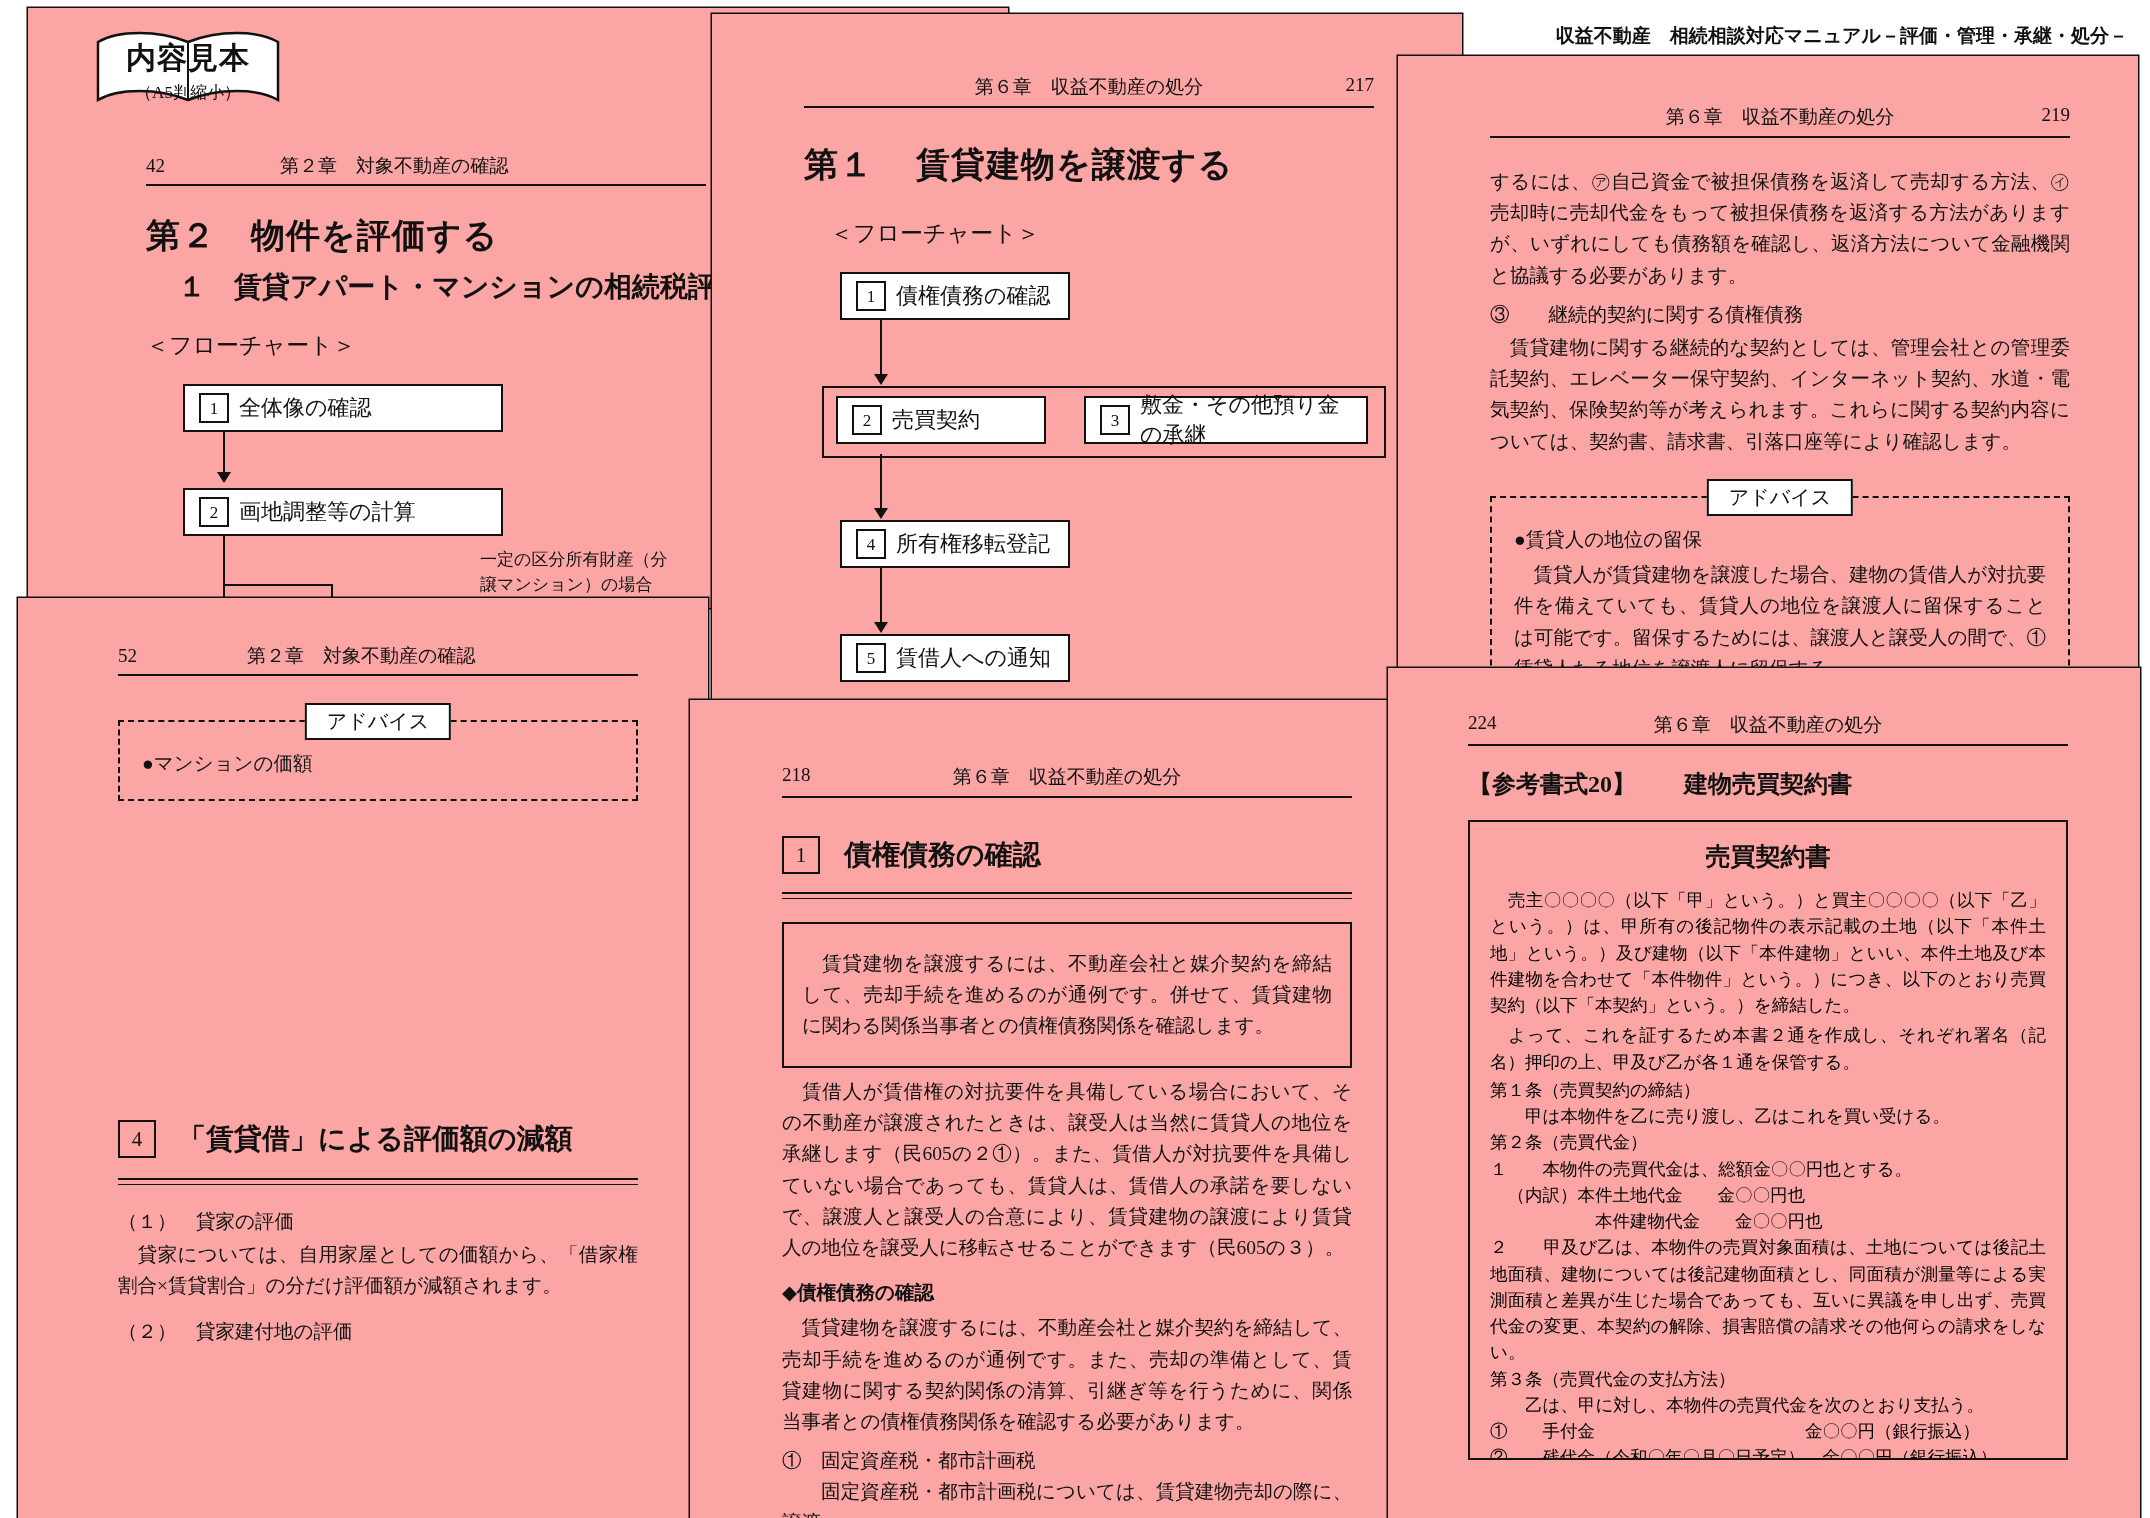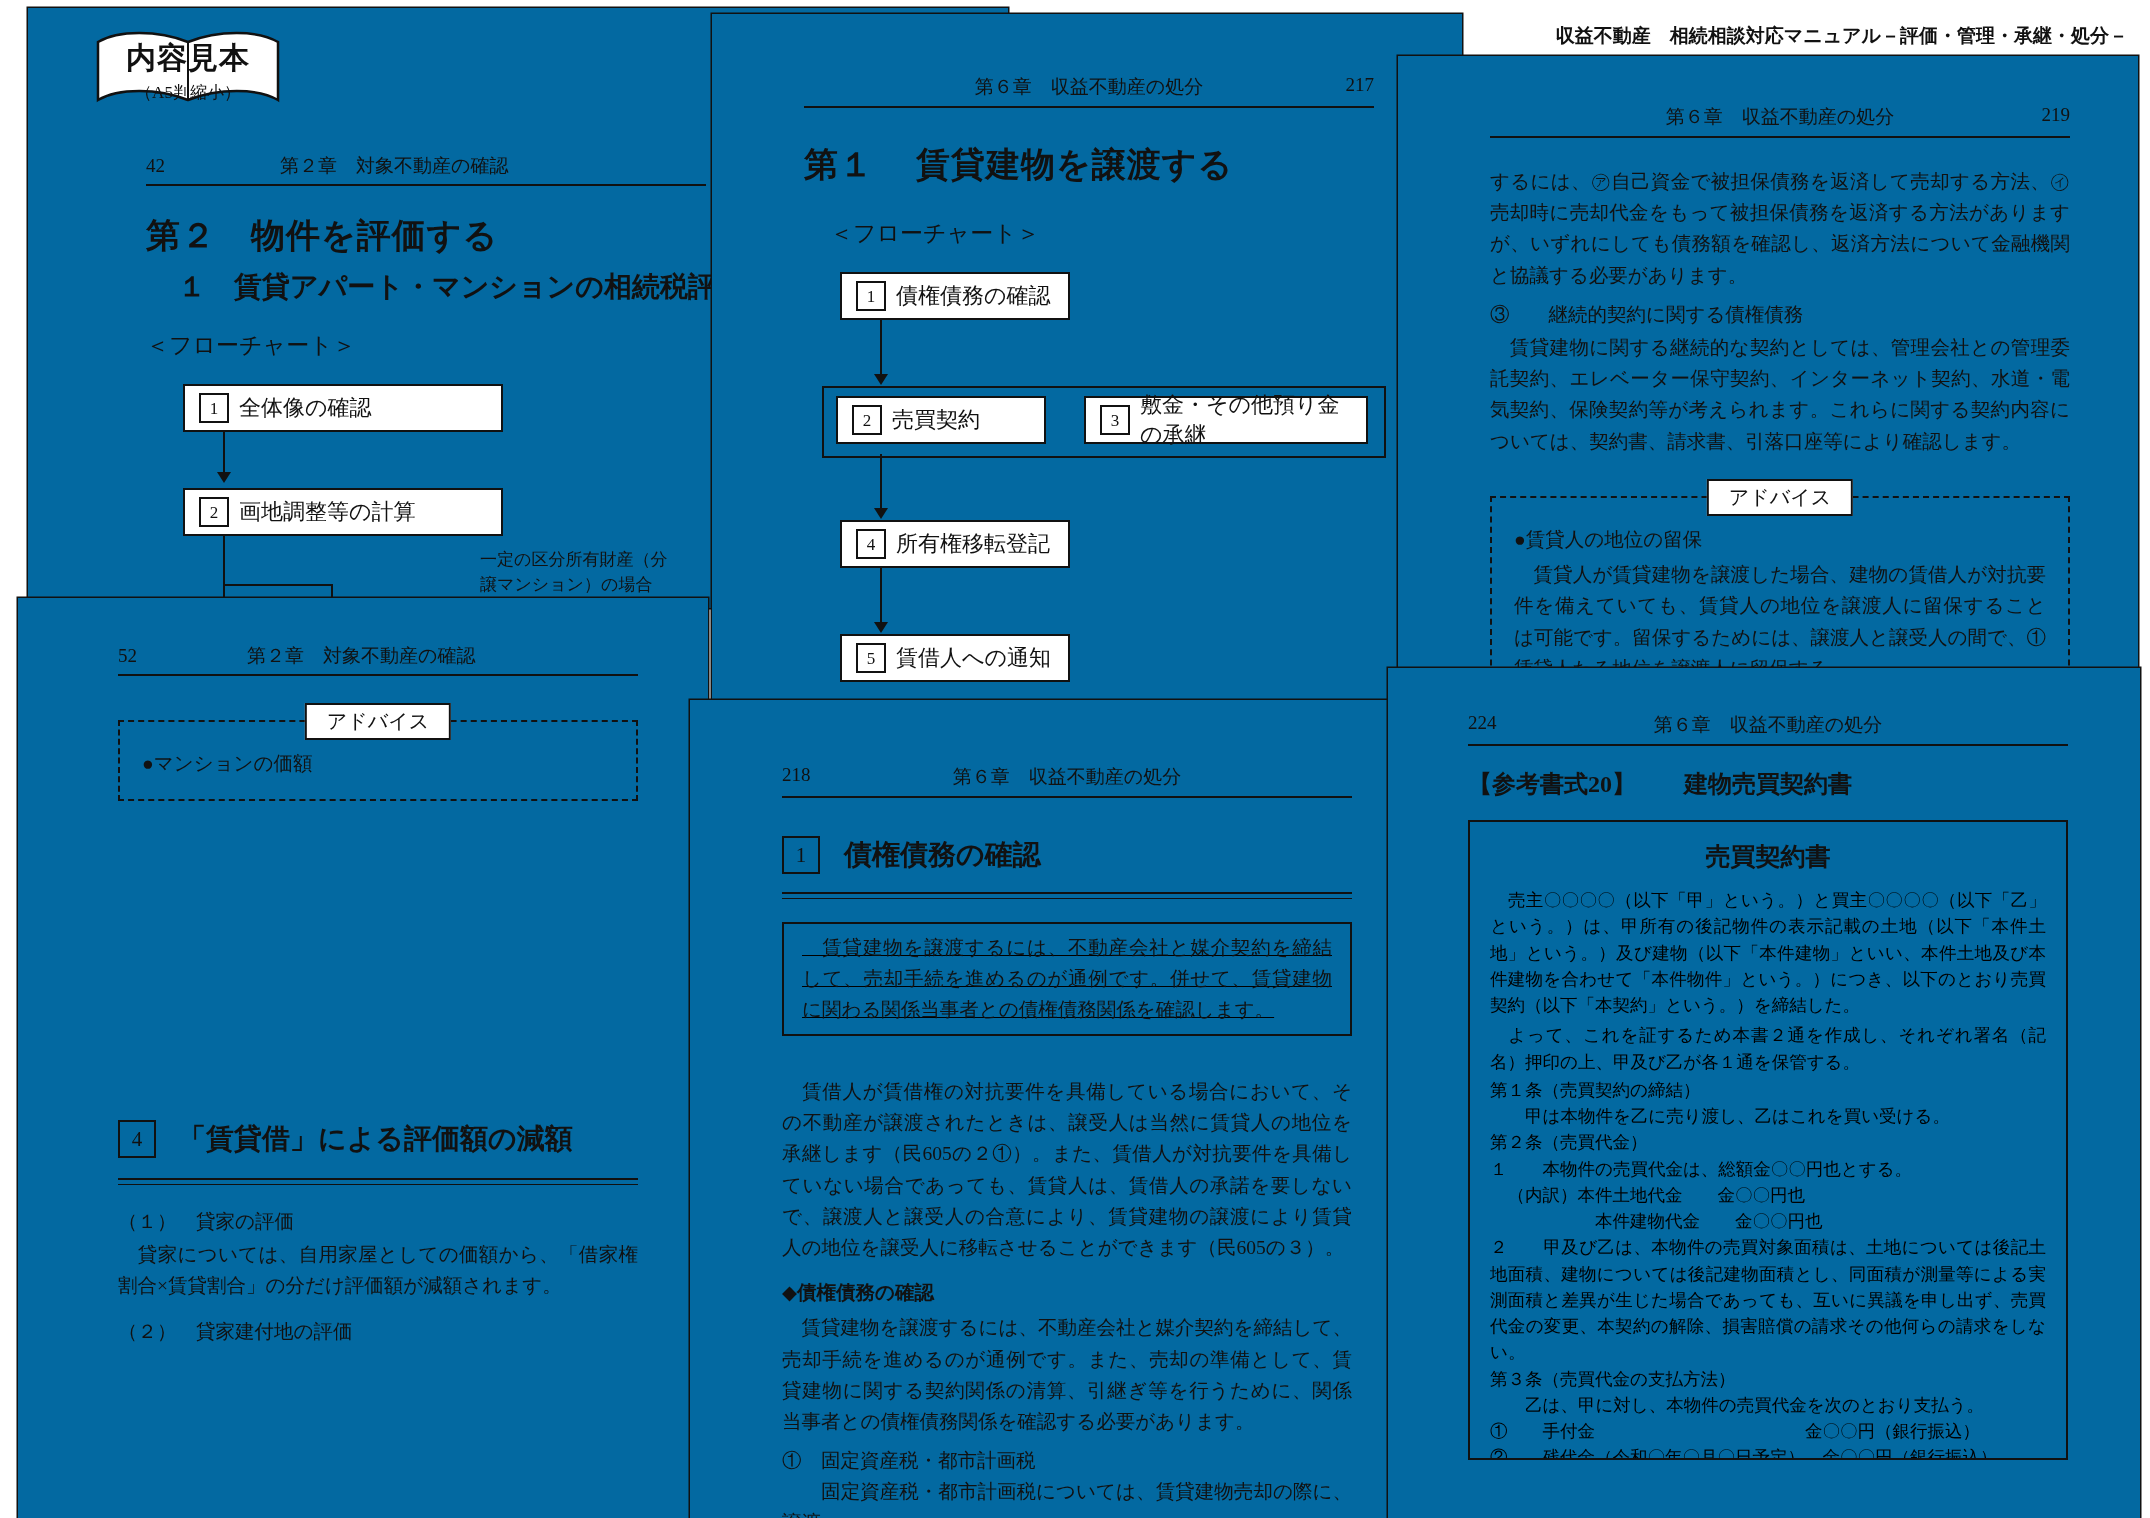--- a/index.html
+++ b/index.html
@@ -4,21 +4,21 @@
 <style>
   html,body{margin:0;padding:0;}
   body{
     width:2150px;height:1518px;
     background:#000;
     font-family:"Liberation Serif","DejaVu Serif",serif;
     overflow:hidden;
     position:relative;
   }
   .stage{position:absolute;left:0;top:0;width:2150px;height:1518px;background:#ffffff;}
-  .page{position:absolute;background:#0369a1;box-shadow:0 0 0 1.5px #111;overflow:hidden;}
+  .page{position:absolute;background:#fca5a5;box-shadow:0 0 0 1.5px #111;overflow:hidden;}
   .pg-inner{position:absolute;left:0;top:0;right:0;bottom:0;}
 
   
   .hdr{display:flex;align-items:baseline;font-size:19px;color:#111;}
   .hdr .pno{font-size:19px;}
   .hdr .ch{font-size:19px;}
   .rule{height:2px;background:#111;}
   .rule-thin{height:1px;background:#111;}
 
   .h1{font-size:34px;font-weight:bold;letter-spacing:1px;color:#111;}
@@ -69,21 +69,21 @@
   
   .book-badge{position:absolute;}
   .book-title{font-size:30px;font-weight:bold;color:#111;letter-spacing:1px;}
   .book-sub{font-size:17px;color:#111;}
 
   .top-strip{
     position:absolute;right:0;top:0;height:44px;
     display:flex;align-items:center;justify-content:flex-end;
     padding-right:22px;font-size:19px;font-weight:bold;color:#111;
   }
-  .kakomi{border:2px solid #111;padding:8px 18px;text-decoration:underline;}
+  .kakomi{border:2px solid #111;padding:24px 18px;}
   .note-s{font-size:17.5px;line-height:1.5;}
 </style>
 </head>
 <body>
 
 <div class="stage">
 
   <div class="top-strip" style="width:900px;top:14px;">
     <span>収益不動産　相続相談対応マニュアル－評価・管理・承継・処分－</span>
   </div>

